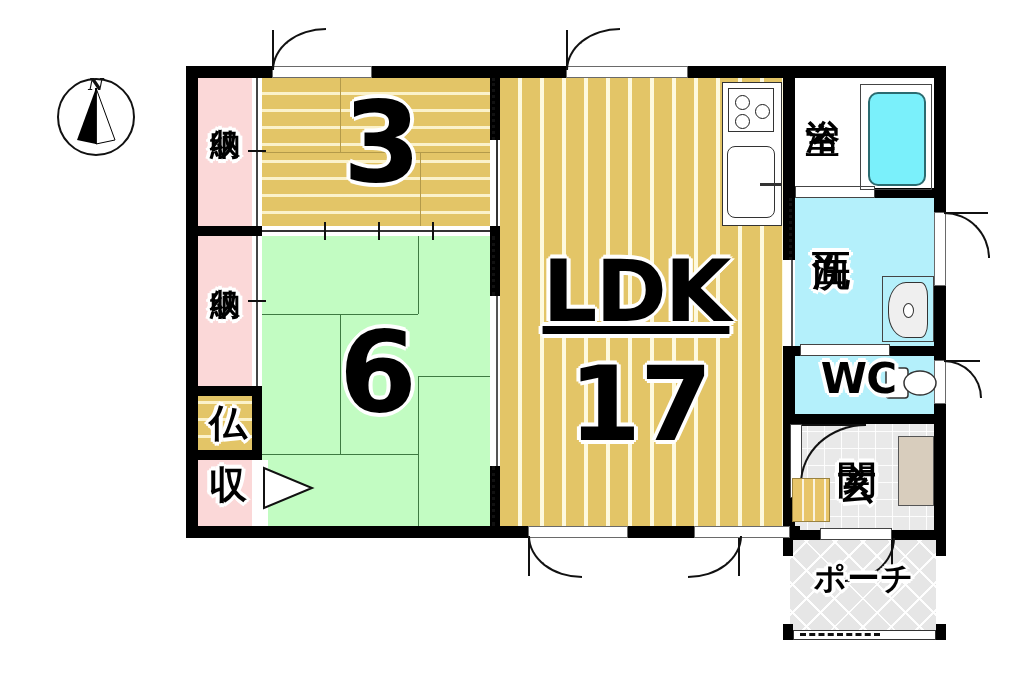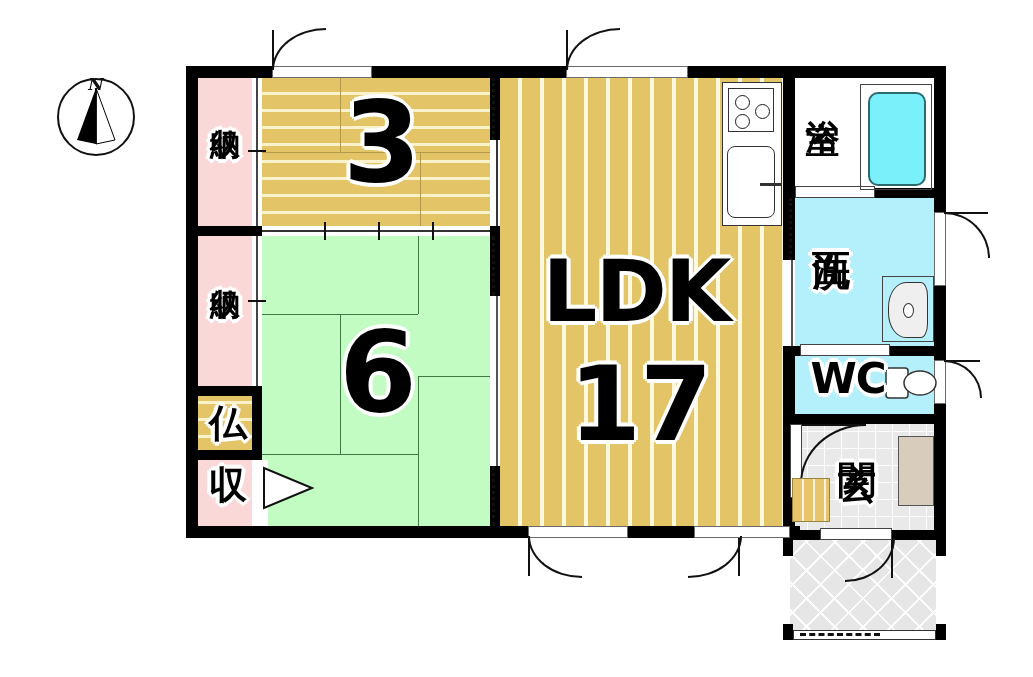--- a/index.html
+++ b/index.html
@@ -255,26 +255,27 @@
   <div class="burner" style="left:735px;top:95px;width:13px;height:13px;"></div>
   <div class="burner" style="left:755px;top:104px;width:13px;height:13px;"></div>
   <div class="burner" style="left:735px;top:114px;width:13px;height:13px;"></div>
   <div class="abs" style="left:727px;top:146px;width:48px;height:72px;background:#fff;border:1.5px solid #333;border-radius:8px;"></div>
   <div class="abs" style="left:760px;top:183px;width:22px;height:3px;background:#333;"></div>
 
   <div class="shoebox" style="left:898px;top:436px;width:34px;height:68px;"></div>
 
   <div class="lbl big3" style="left:322px;top:86px;width:120px;">3</div>
   <div class="lbl big6" style="left:318px;top:316px;width:120px;">6</div>
-  <div class="lbl bigldk" style="left:512px;top:248px;width:248px;">LDK</div>
+  <div class="lbl bigldk" style="left:512px;top:248px;width:248px;text-decoration:underline;">LDK</div>
   <div class="lbl big12" style="left:540px;top:352px;width:200px;">17</div>
 
   <div class="lbl vert jp28" style="left:806px;top:92px;">浴室</div>
   <div class="lbl vert jp32" style="left:812px;top:222px;">洗面</div>
-  <div class="lbl wc" style="left:800px;top:358px;width:96px;">WC</div>
+  <div class="lbl wc" style="left:800px;top:358px;width:96px;text-align:right;">WC</div>
   <div class="lbl vert jp32" style="left:838px;top:432px;">玄関</div>
+  <div class="lbl porchlbl" style="left:796px;top:562px;width:136px;">ポーチ</div>
 
   <div class="lbl vert jp26" style="left:210px;top:104px;">収納</div>
   <div class="lbl vert jp26" style="left:210px;top:264px;">収納</div>
   <div class="lbl jp32" style="left:200px;top:404px;width:56px;">仏</div>
   <div class="lbl jp32" style="left:200px;top:466px;width:56px;">収</div>
 
 </div>
 
 </body></html>

